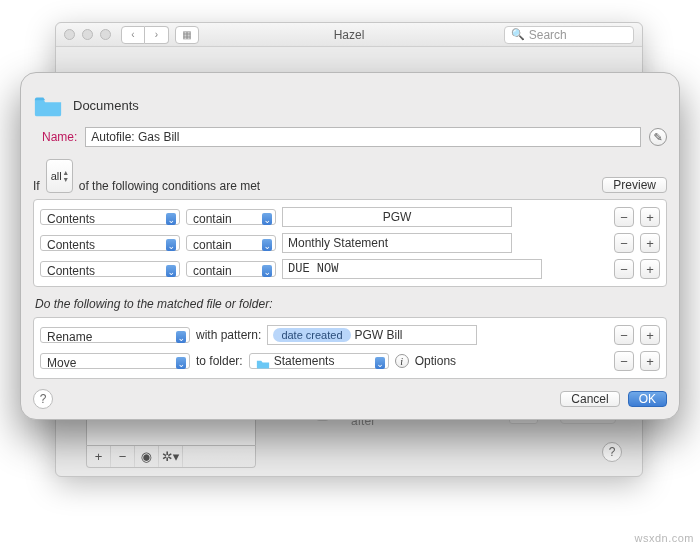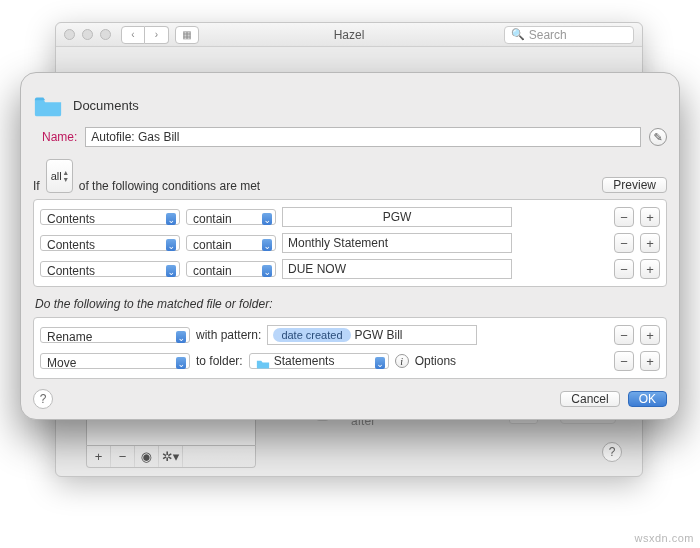--- a/index.html
+++ b/index.html
@@ -144,21 +144,21 @@
       <div class="combo" style="width:140px;">Contents</div>
       <div class="combo" style="width:90px;">contain</div>
       <div class="field" style="width:230px;">Monthly Statement</div>
       <span class="spacer"></span>
       <div class="pm">−</div>
       <div class="pm">+</div>
     </div>
     <div class="crow">
       <div class="combo" style="width:140px;">Contents</div>
       <div class="combo" style="width:90px;">contain</div>
-      <div class="field" style="width:230px;">DUE NOW</div>
+      <div class="field" style="width:260px;font-family:Liberation Mono, monospace;">DUE NOW</div>
       <span class="spacer"></span>
       <div class="pm">−</div>
       <div class="pm">+</div>
     </div>
   </div>
 
   <div class="subtitle">Do the following to the matched file or folder:</div>
 
   <div class="actbox">
     <div class="crow">

